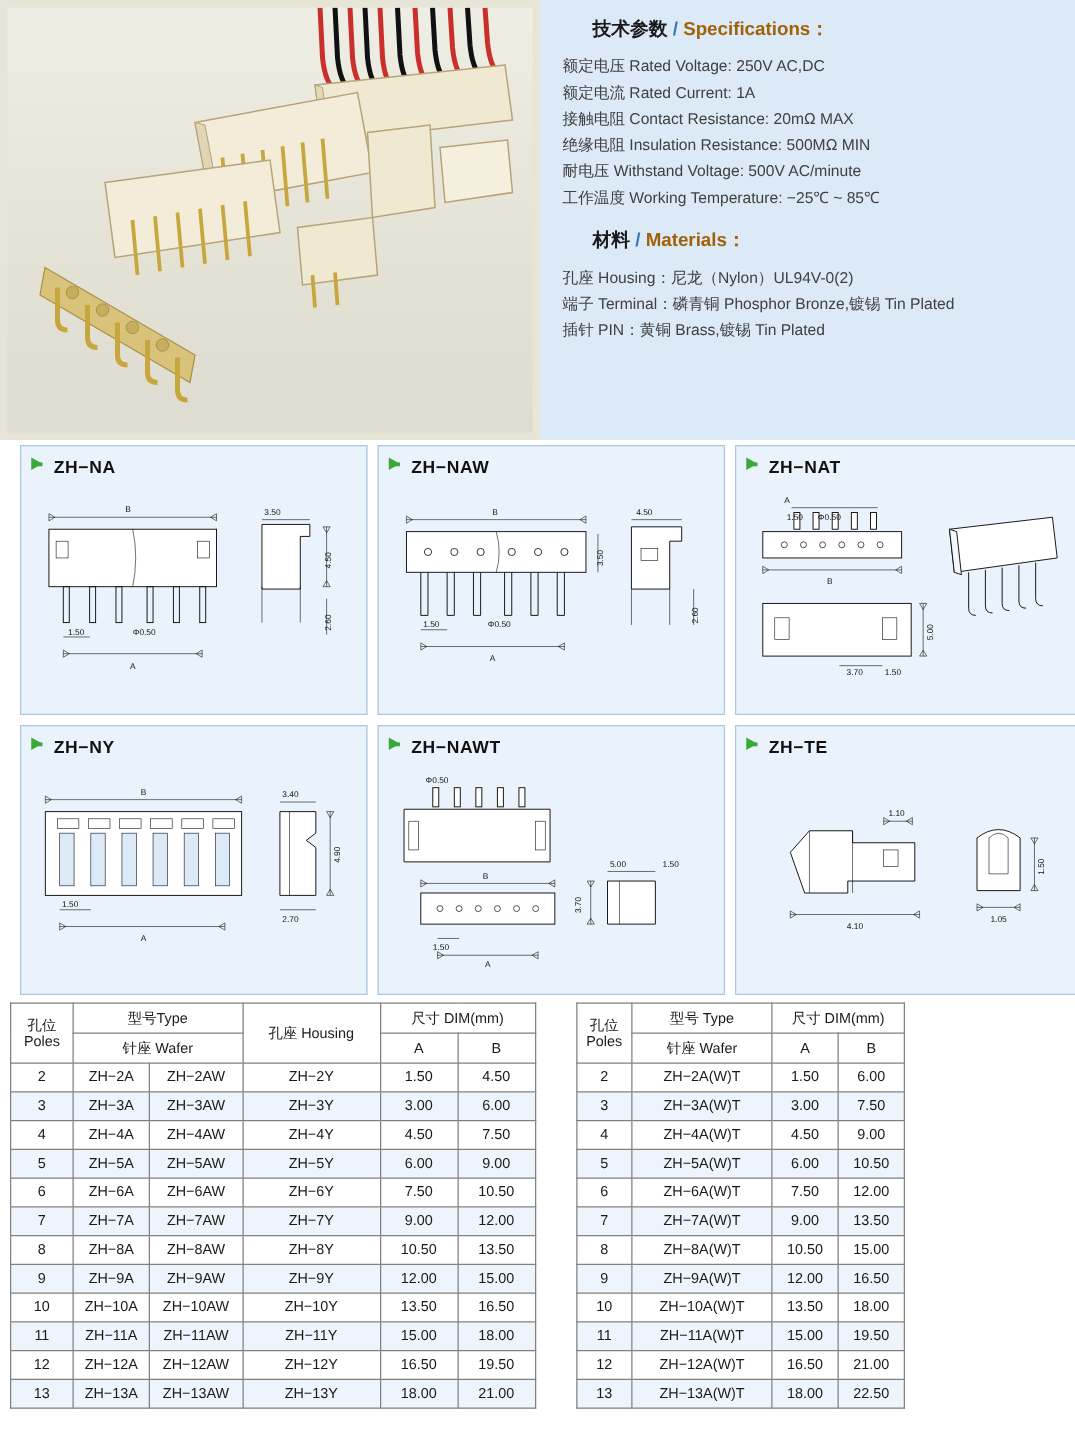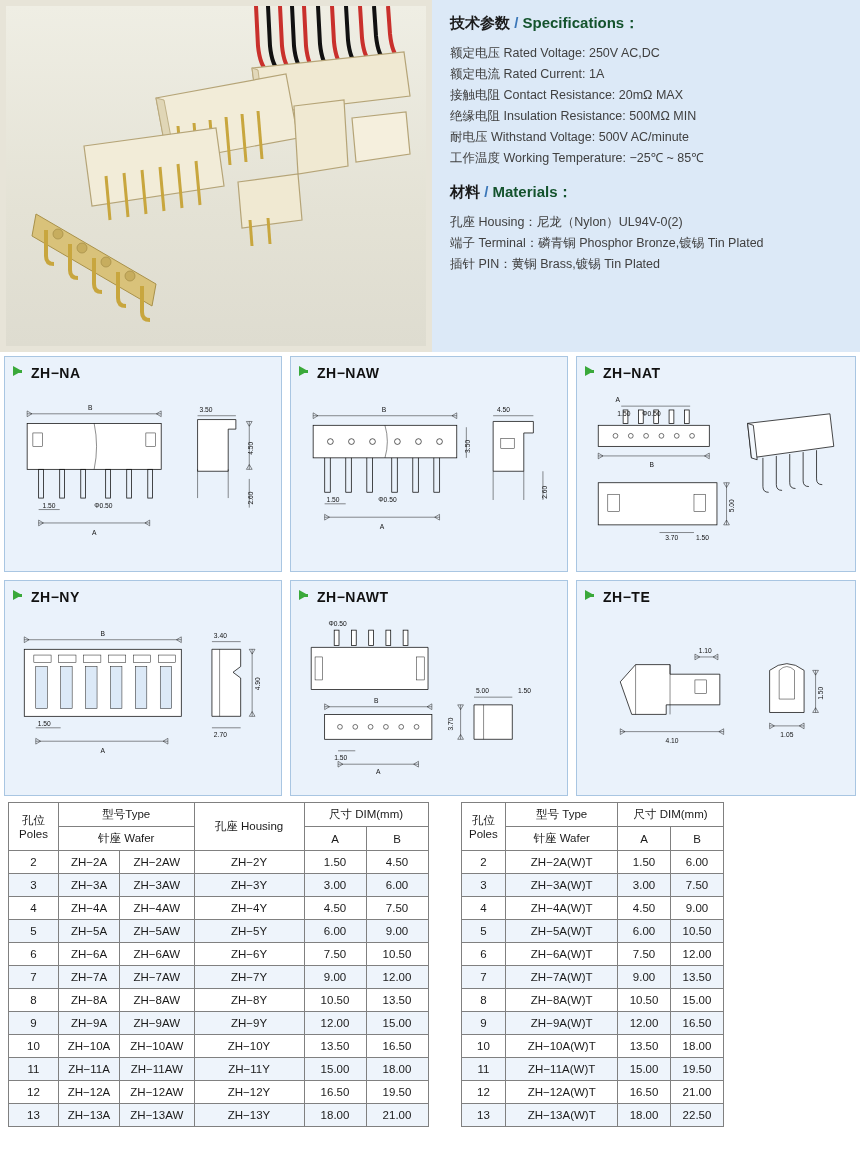--- a/index.html
+++ b/index.html
@@ -25,32 +25,33 @@
     position:absolute; left:6px; top:6px; right:6px; bottom:6px;
     background: linear-gradient(180deg,#efeee4 0%, #e4e2d5 60%, #dedcd0 100%);
     overflow:hidden;
   }
   .spec-pane {
     width: 428px; height: 352px;
     background: #dce9f7;
     padding: 14px 16px 10px 18px;
   }
   .spec-title { font-size: 15px; font-weight: bold; margin-bottom: 10px; }
-  .spec-title .cn { color:#1a1a1a; }
+  .spec-title .cn { color:#1a1a1a;margin-left:24px; }
   .spec-title .slash { color:#3a76b8; font-weight:bold; }
-  .spec-title .en { color:#14532d; }
+  .spec-title .en { color:#a16207; }
   .spec-line { font-size: 12.5px; line-height: 21px; color:#404040; }
   .spec-gap { height: 14px; }
   
   .draw-grid {
     width:860px; height: 448px;
     display:grid;
     grid-template-columns: 286px 286px 288px;
     grid-template-rows: 224px 224px;
     background:#fff;
+    padding-left:12px;
   }
   .draw-cell {
     border:1px solid #a9c6e2;
     background:#eaf2fb;
     margin: 4px;
     position:relative;
     padding: 6px 8px;
   }
   .cell-title {
     font-size: 14px; font-weight: bold; letter-spacing:0.5px;

